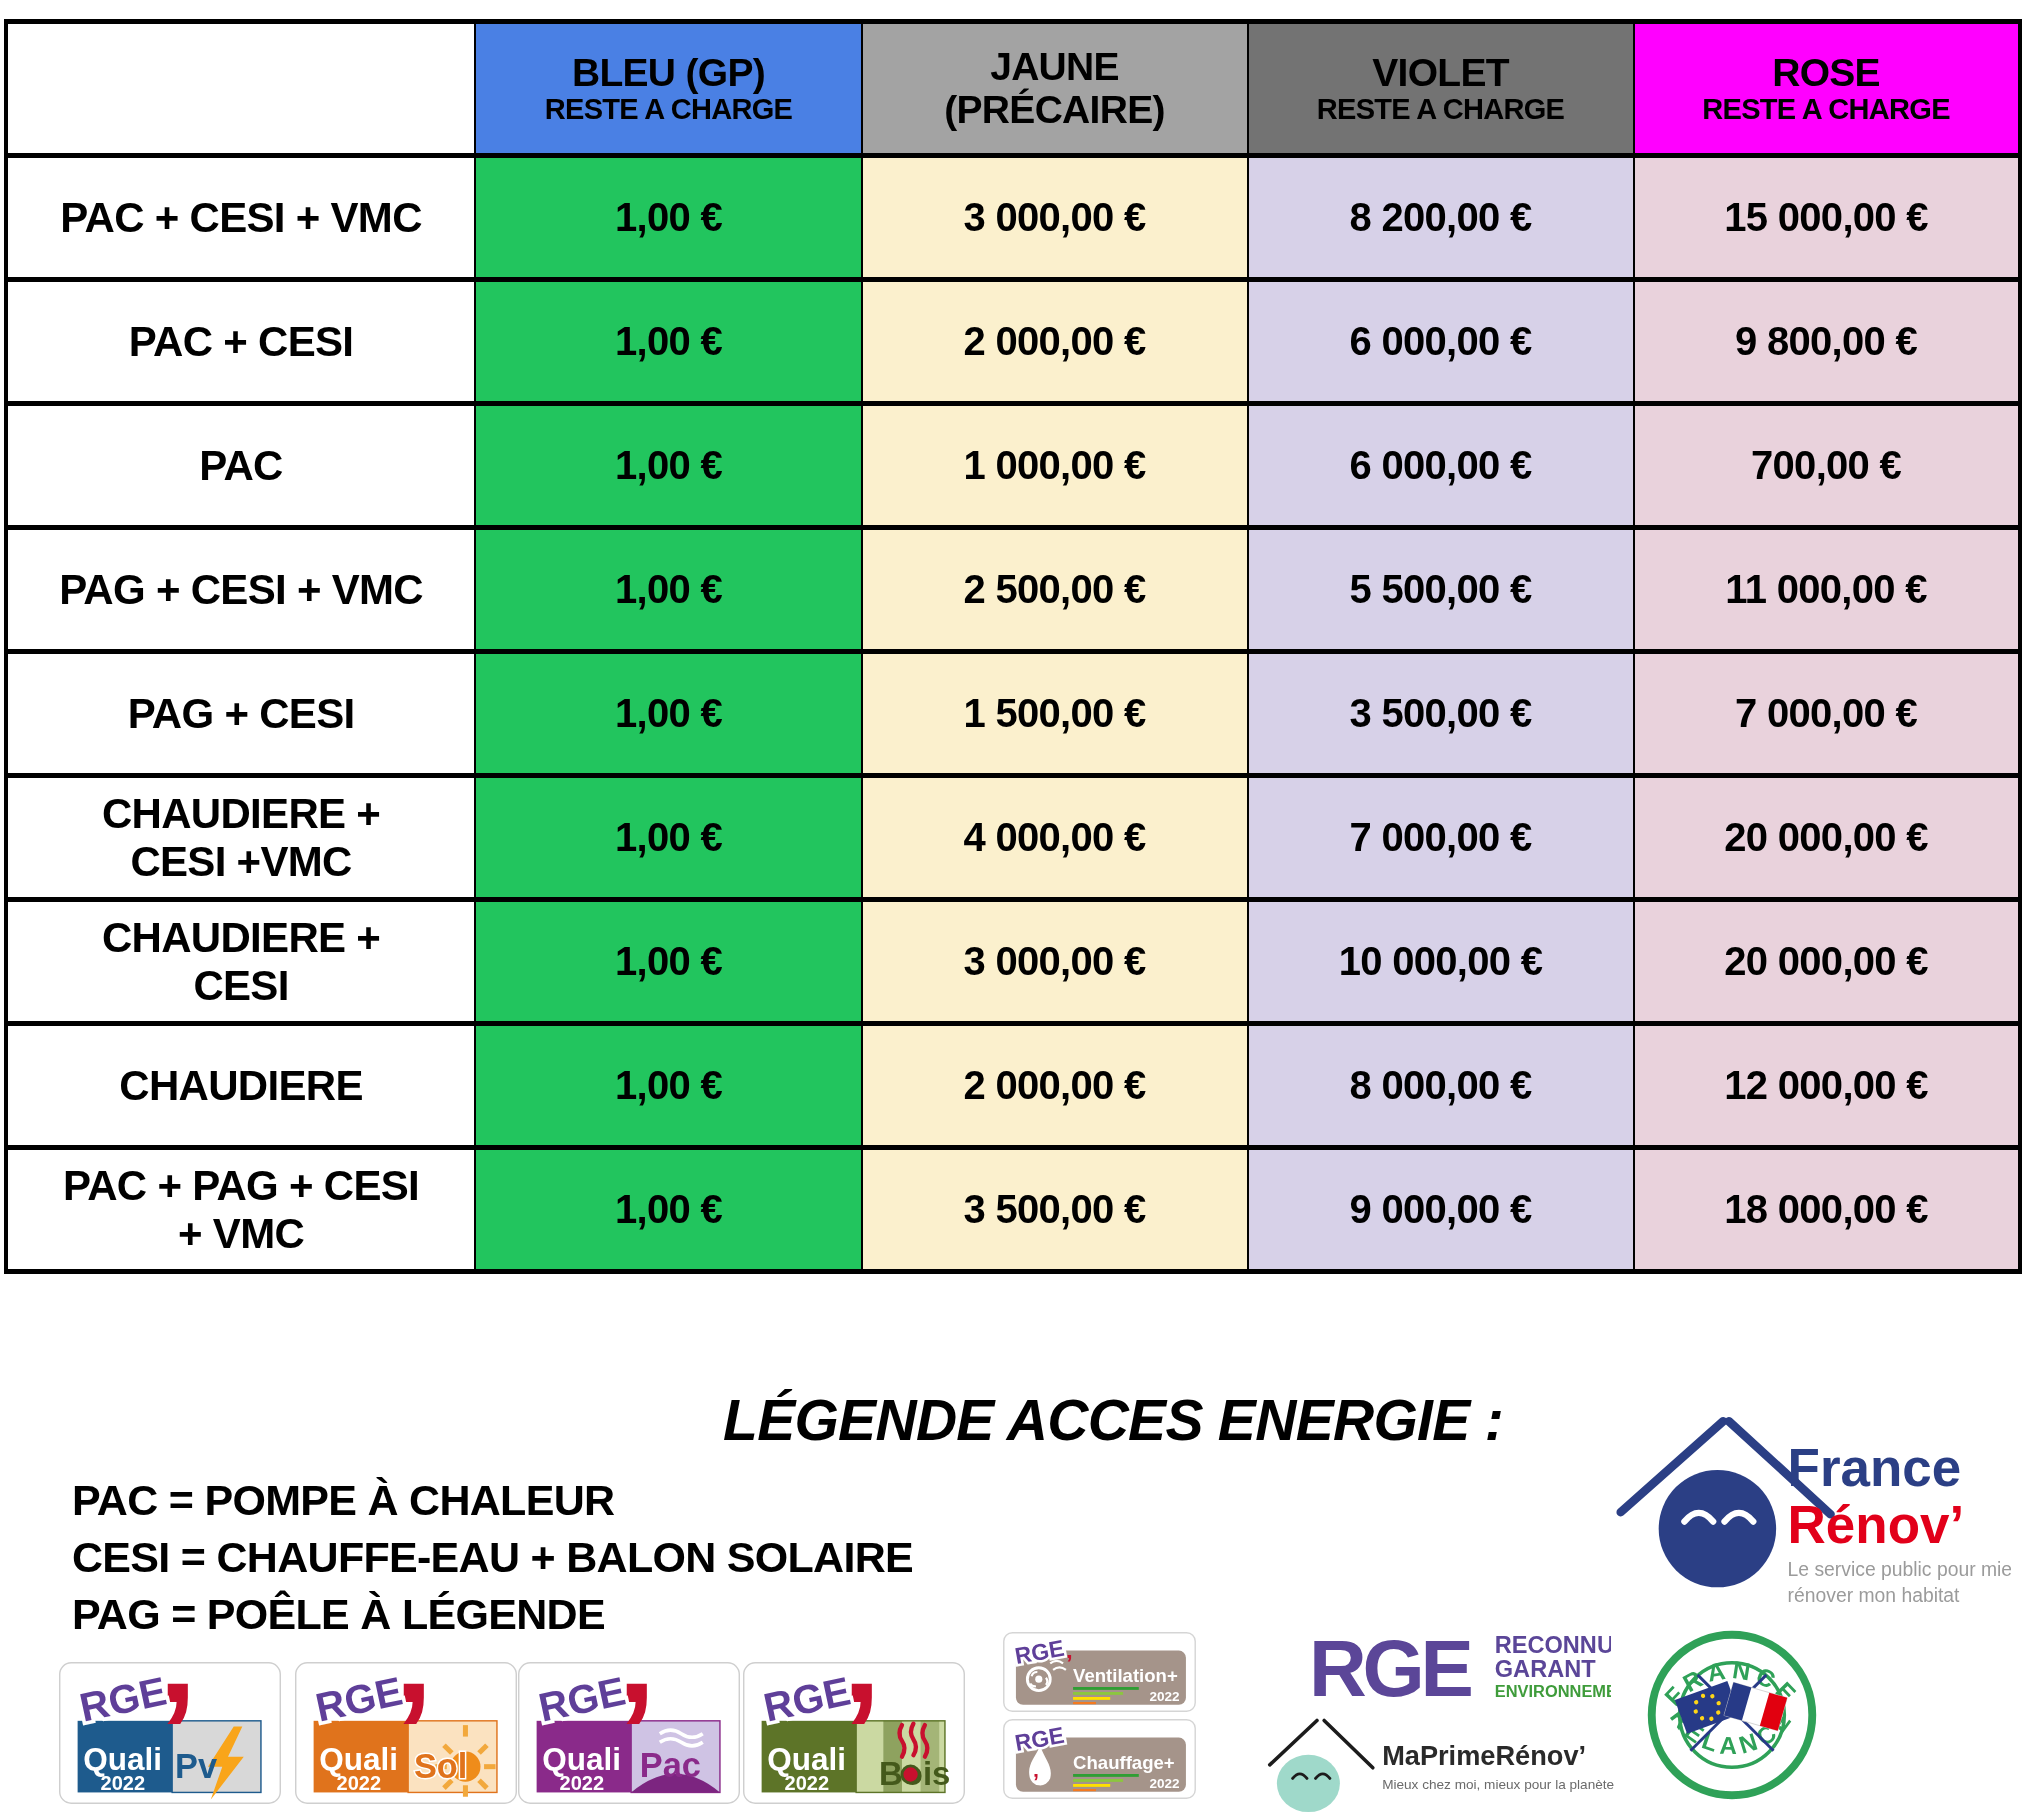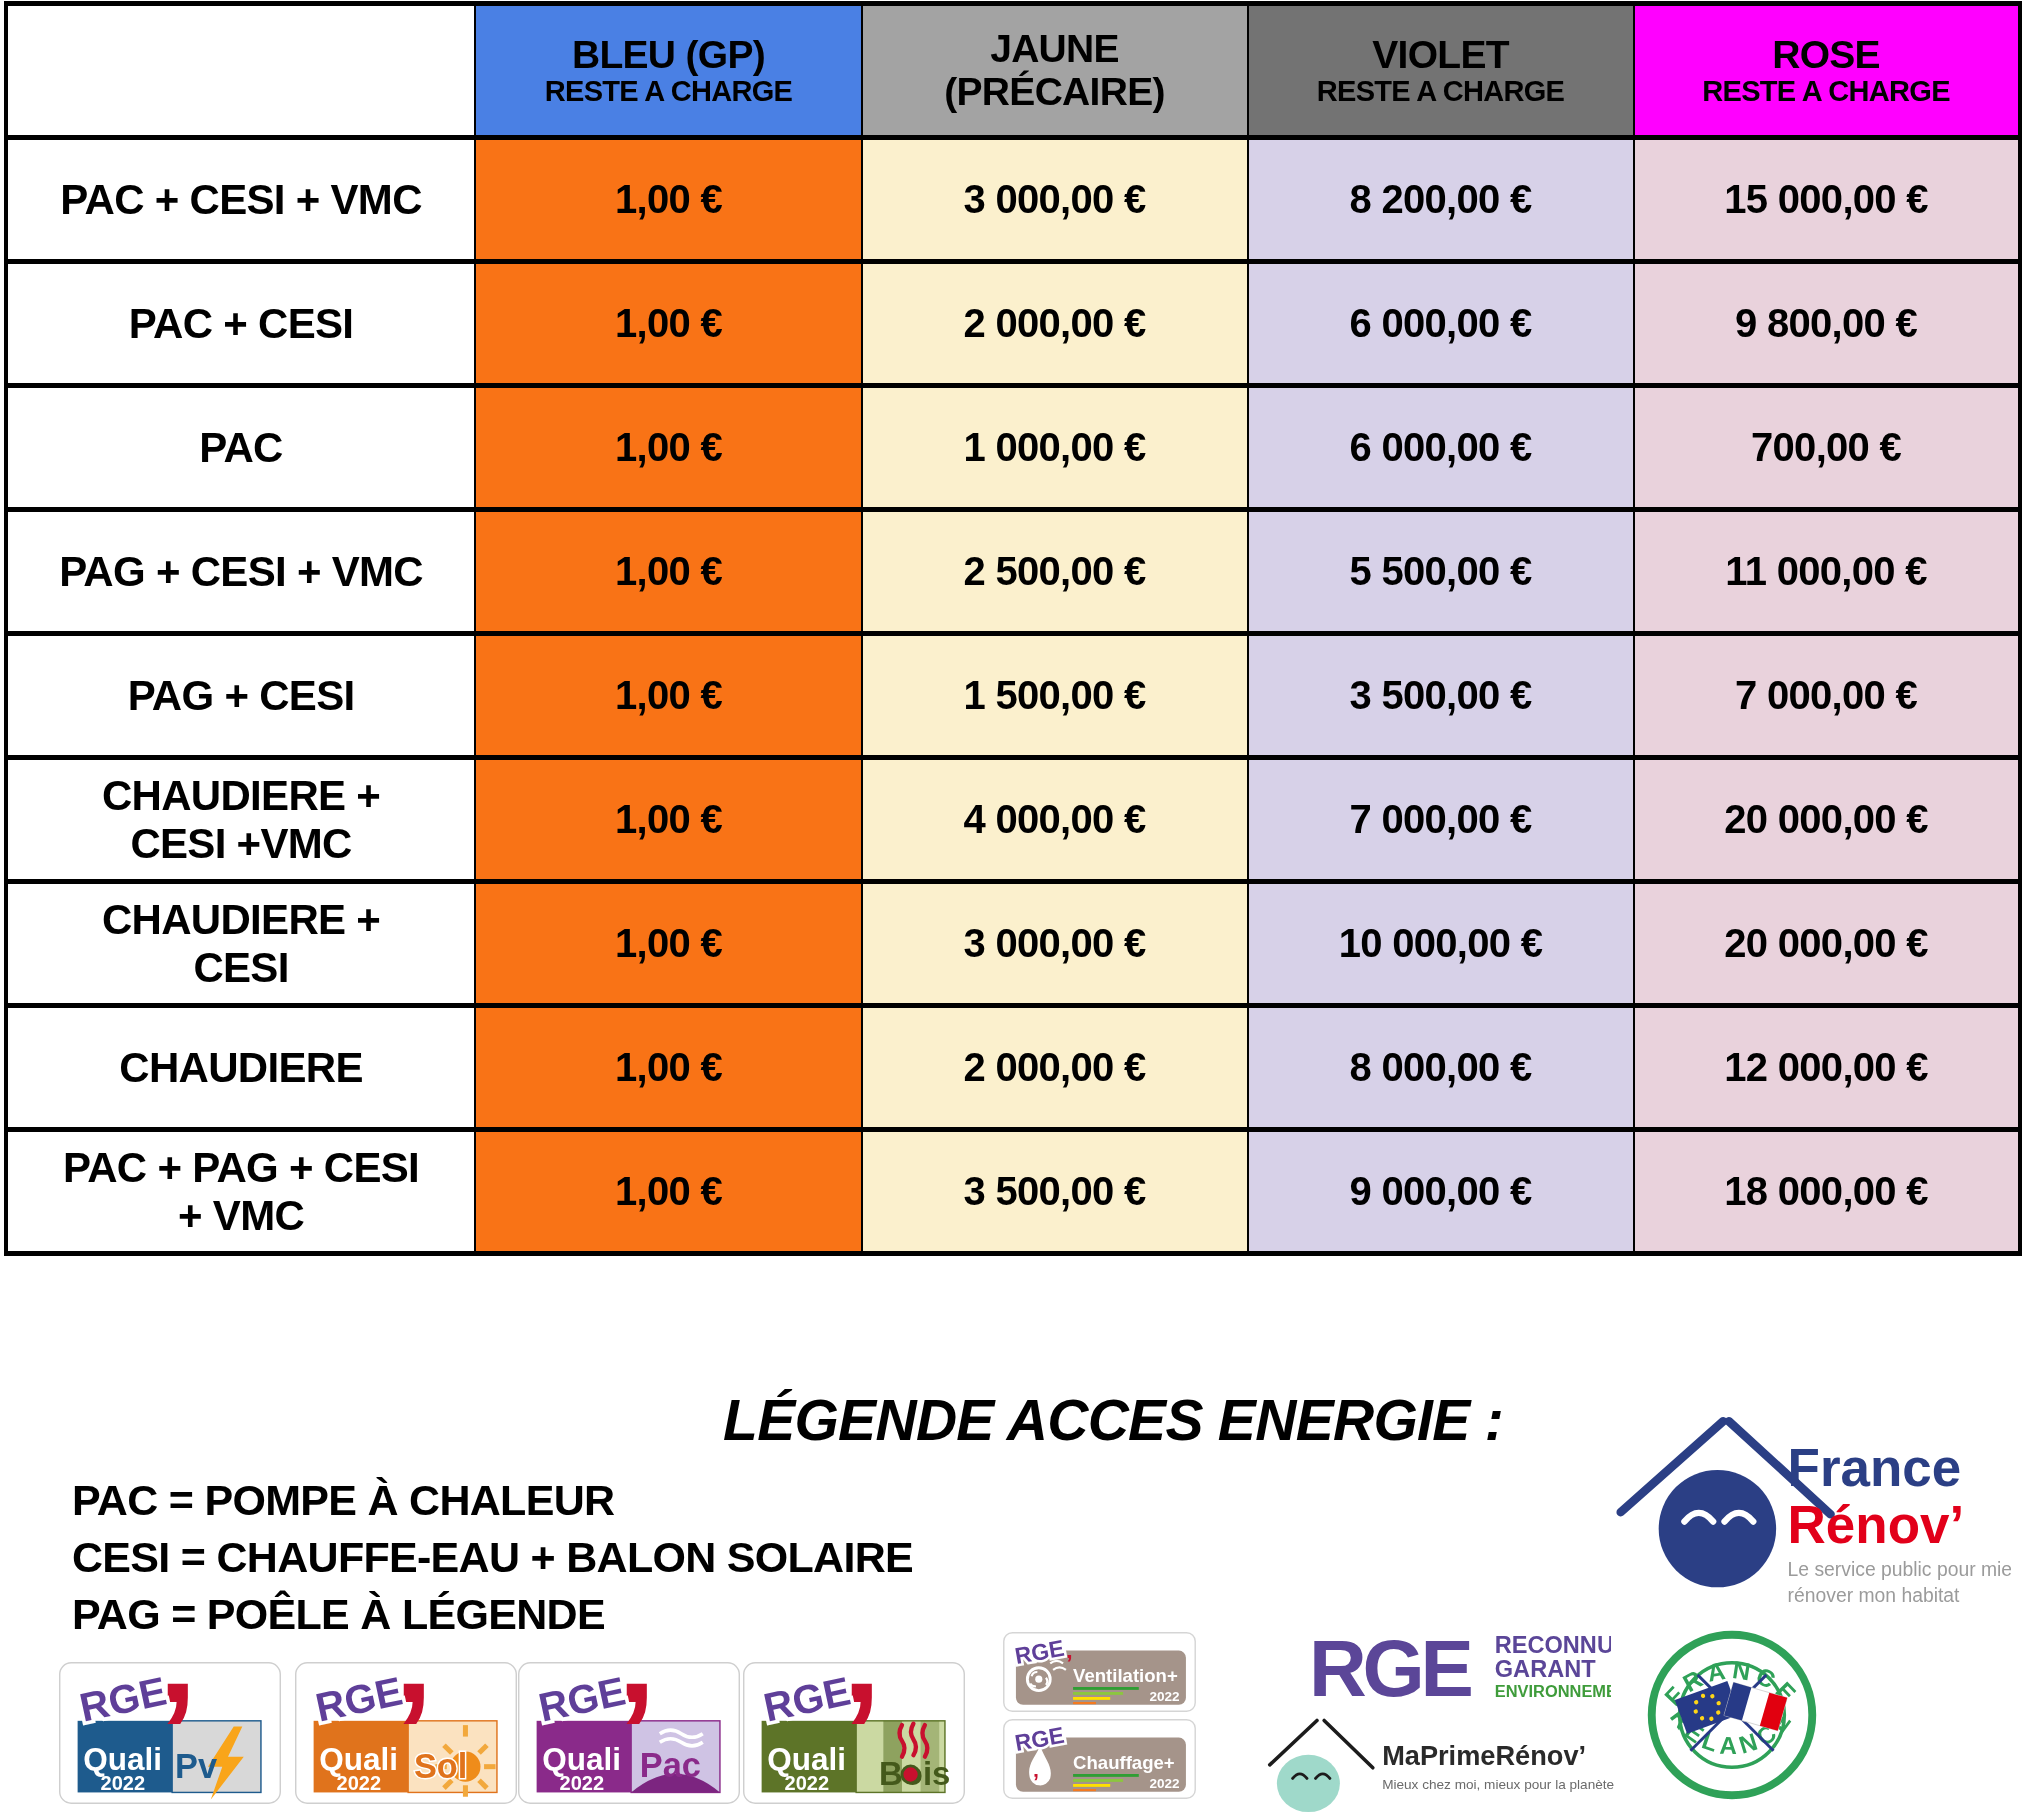--- a/index.html
+++ b/index.html
@@ -4,37 +4,37 @@
 <style>
   html,body{margin:0;padding:0}
   body{
     width:2025px;height:1814px;background:#fff;overflow:hidden;
     font-family:"Liberation Sans",sans-serif;font-weight:bold;color:#000;
   }
   .page{position:absolute;inset:0;width:2025px;height:1814px}
 
   
   table.pricing{
-    position:absolute;left:3.6px;top:1px;width:2018px;
+    position:absolute;left:3.6px;top:19px;width:2018px;
     border-collapse:collapse;table-layout:fixed;border:4.3px solid #000;
   }
   .pricing td{
     border:2.9px solid #000;border-top-width:5px;border-bottom-width:5px;
     text-align:center;vertical-align:middle;letter-spacing:-0.7px;padding:0 4.3px;
   }
   .pricing tr.hrow td{height:129px}
   .pricing tr.r td{height:119px}
   td.corner{background:#fff}
   .h1{font-size:39px;line-height:1.08}
   .h2{font-size:29px;line-height:1.08}
   .h2.big{font-size:39px}
   td.lab{font-size:42px;line-height:1.12;white-space:pre-line;background:#fff}
   td.val{font-size:40px}
   .hb{background:#4a80e4}.hj{background:#a3a3a3}.hv{background:#737373}.hr{background:#ff00ff}
-  .cb{background:#f97316}.cj{background:#fbf0cd}.cv{background:#d7d1e8}.cr{background:#e9d2dc}
+  .cb{background:#22c55e}.cj{background:#fbf0cd}.cv{background:#d7d1e8}.cr{background:#e9d2dc}
 
   
   .legend-title{
     position:absolute;left:208px;top:1387px;width:1810px;text-align:center;
     font-size:57px;letter-spacing:-0.7px;font-style:italic;
   }
   .legend-item{position:absolute;left:72px;font-size:43px;letter-spacing:-0.7px;white-space:nowrap}
   #li0{top:1476px}
   #li1{top:1533px}
   #li2{top:1590px}

